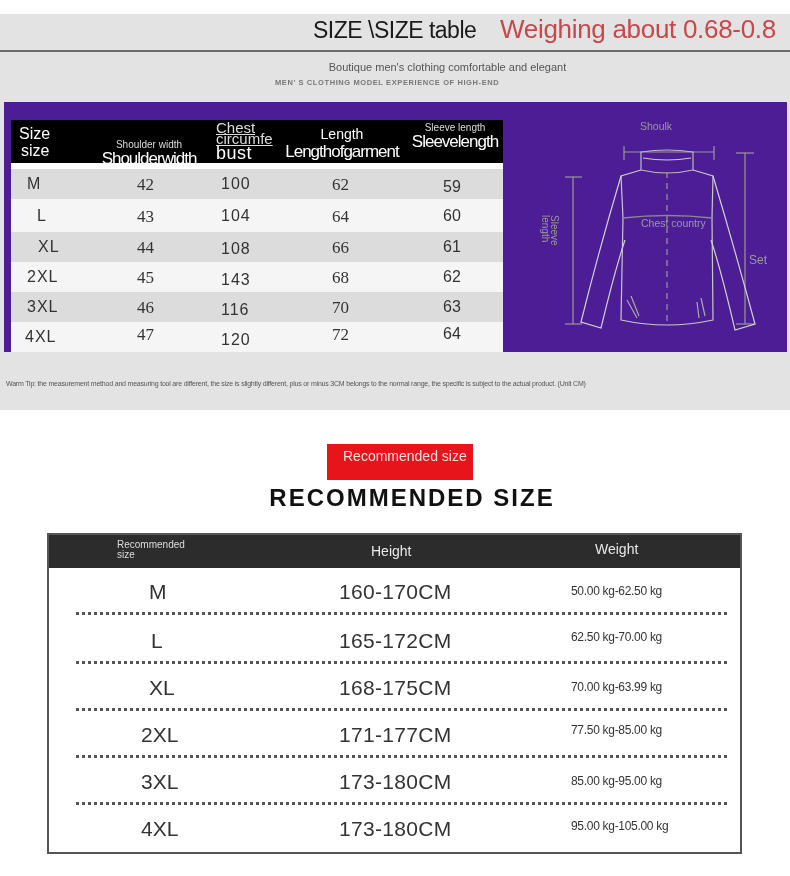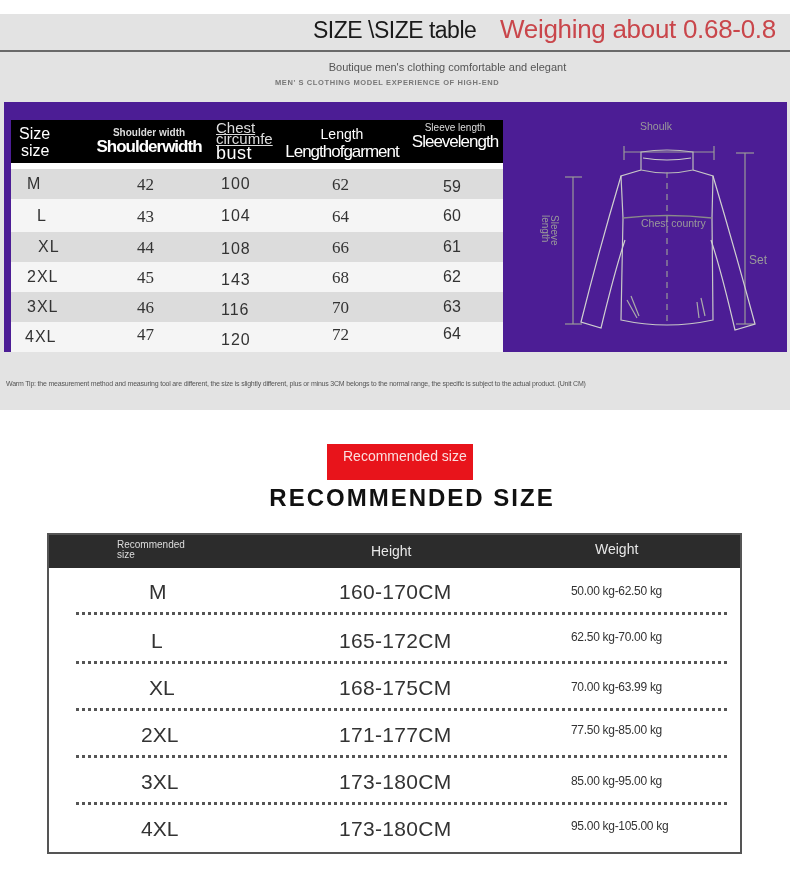--- a/index.html
+++ b/index.html
@@ -19,21 +19,21 @@
 
   
   .stable { position: absolute; left: 7px; top: 18px; width: 492px; }
   .stable-head { height: 43px; background: #000; color: #fff; position: relative; }
   .h-cell { position: absolute; top: 0; height: 43px; text-align: center; }
   .h-small { font-size: 10px; line-height: 9px; color: #ddd; display: block; }
   .h-big { font-size: 17px; letter-spacing: -1px; display: block; line-height: 20px; }
   .h-size { left: 8px; width: 60px; text-align: left; padding-top: 5px; }
   .h-size .a, .h-size .b { font-size: 16px; line-height: 17px; display: block; letter-spacing: 0px; }
   .h-size .b { padding-left: 2px; }
-  .h-shoulder { left: 83px; width: 110px; padding-top: 8px; font-weight: bold; }
+  .h-shoulder { left: 83px; width: 110px; padding-top: 20px; }
   .h-bust { left: 205px; width: 48px; text-align: left; padding-top: 2px; }
   .h-bust .h-small { font-size: 15px; line-height: 11px; text-decoration: underline; }
   .h-bust .h-big { font-size: 18px; letter-spacing: 0.5px; line-height: 19px; }
   .h-length { left: 267px; width: 128px; padding-top: 6px; }
   .h-length .top { font-size: 14px; display: block; line-height: 16px; }
   .h-sleeve { left: 398px; width: 92px; padding-top: 3px; }
 
   .srow { height: 30px; position: relative; font-size: 16px; color: #333; }
   .srow.shaded { background: #dcdcdc; }
   .srow.plain { background: #f5f5f5; }

